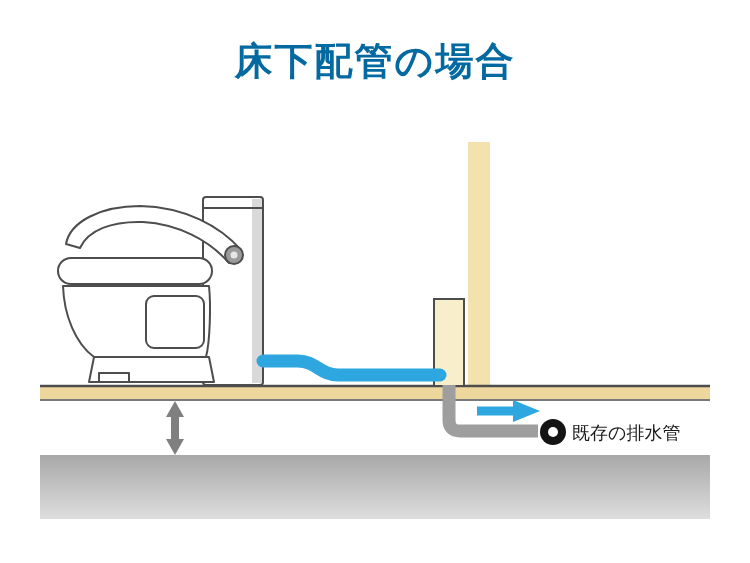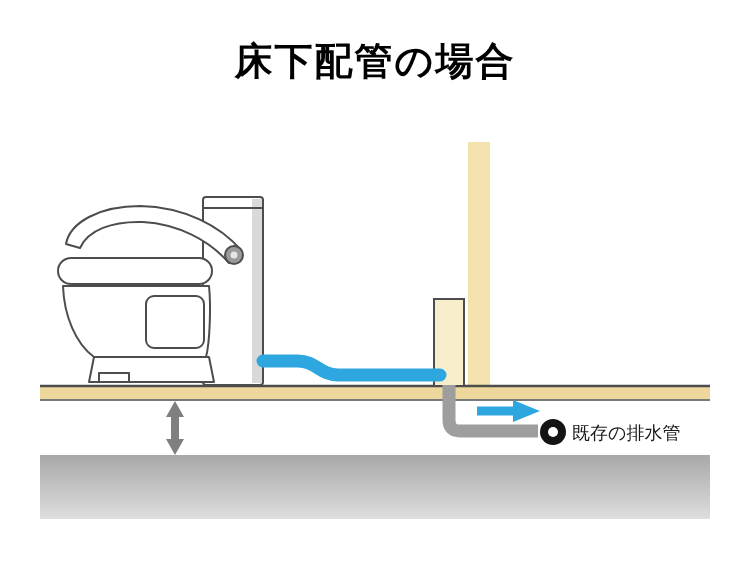--- a/index.html
+++ b/index.html
@@ -18,21 +18,21 @@
   .title {
     position: absolute;
     top: 36px;
     left: 0;
     right: 0;
     margin: 0;
     text-align: center;
     font-size: 38px;
     font-weight: bold;
     letter-spacing: 2px;
-    color: #000000;
+    color: #0369a1;
   }
   .scene {
     position: absolute;
     top: 0;
     left: 0;
     width: 750px;
     height: 563px;
   }
   .scene text {
     font-family: "Liberation Sans", "DejaVu Sans", sans-serif;

